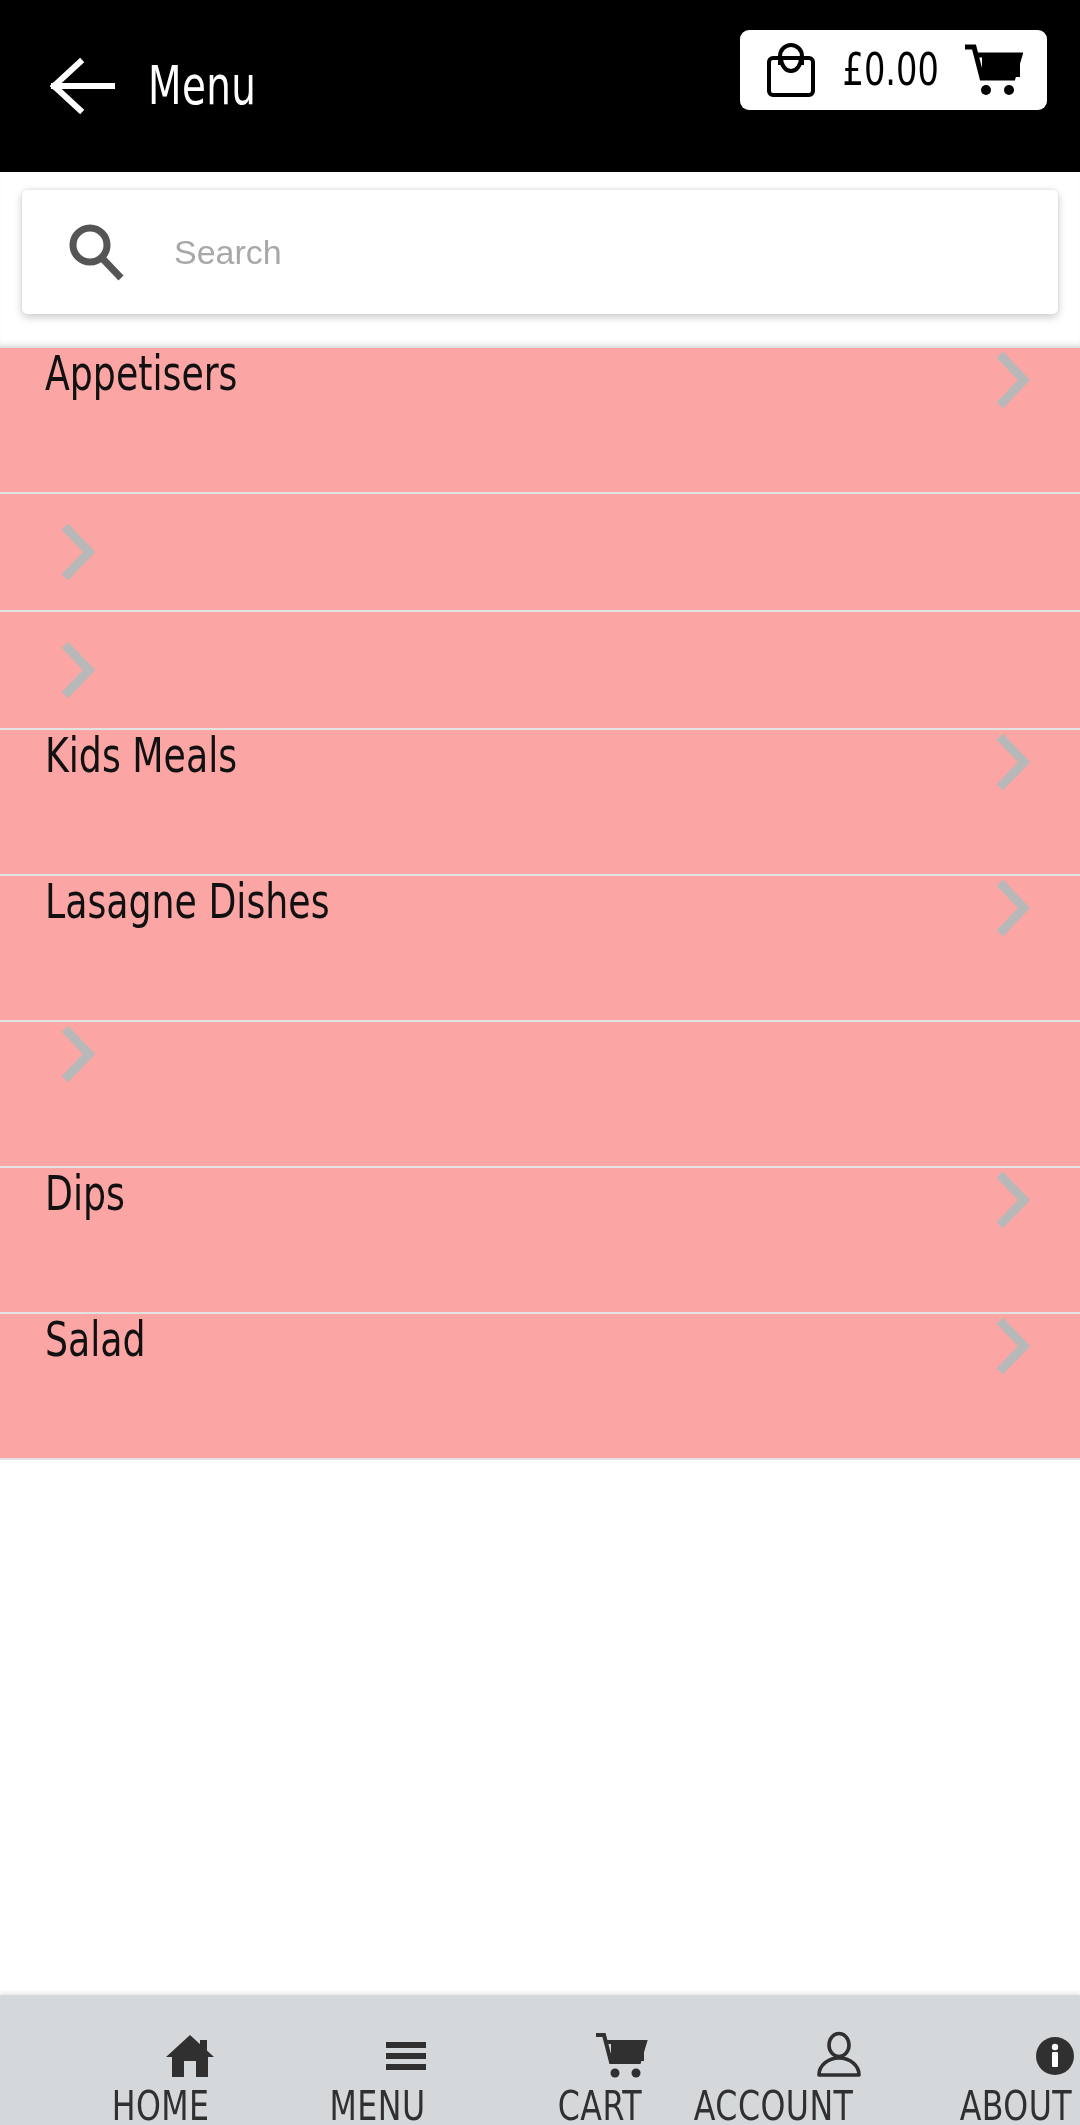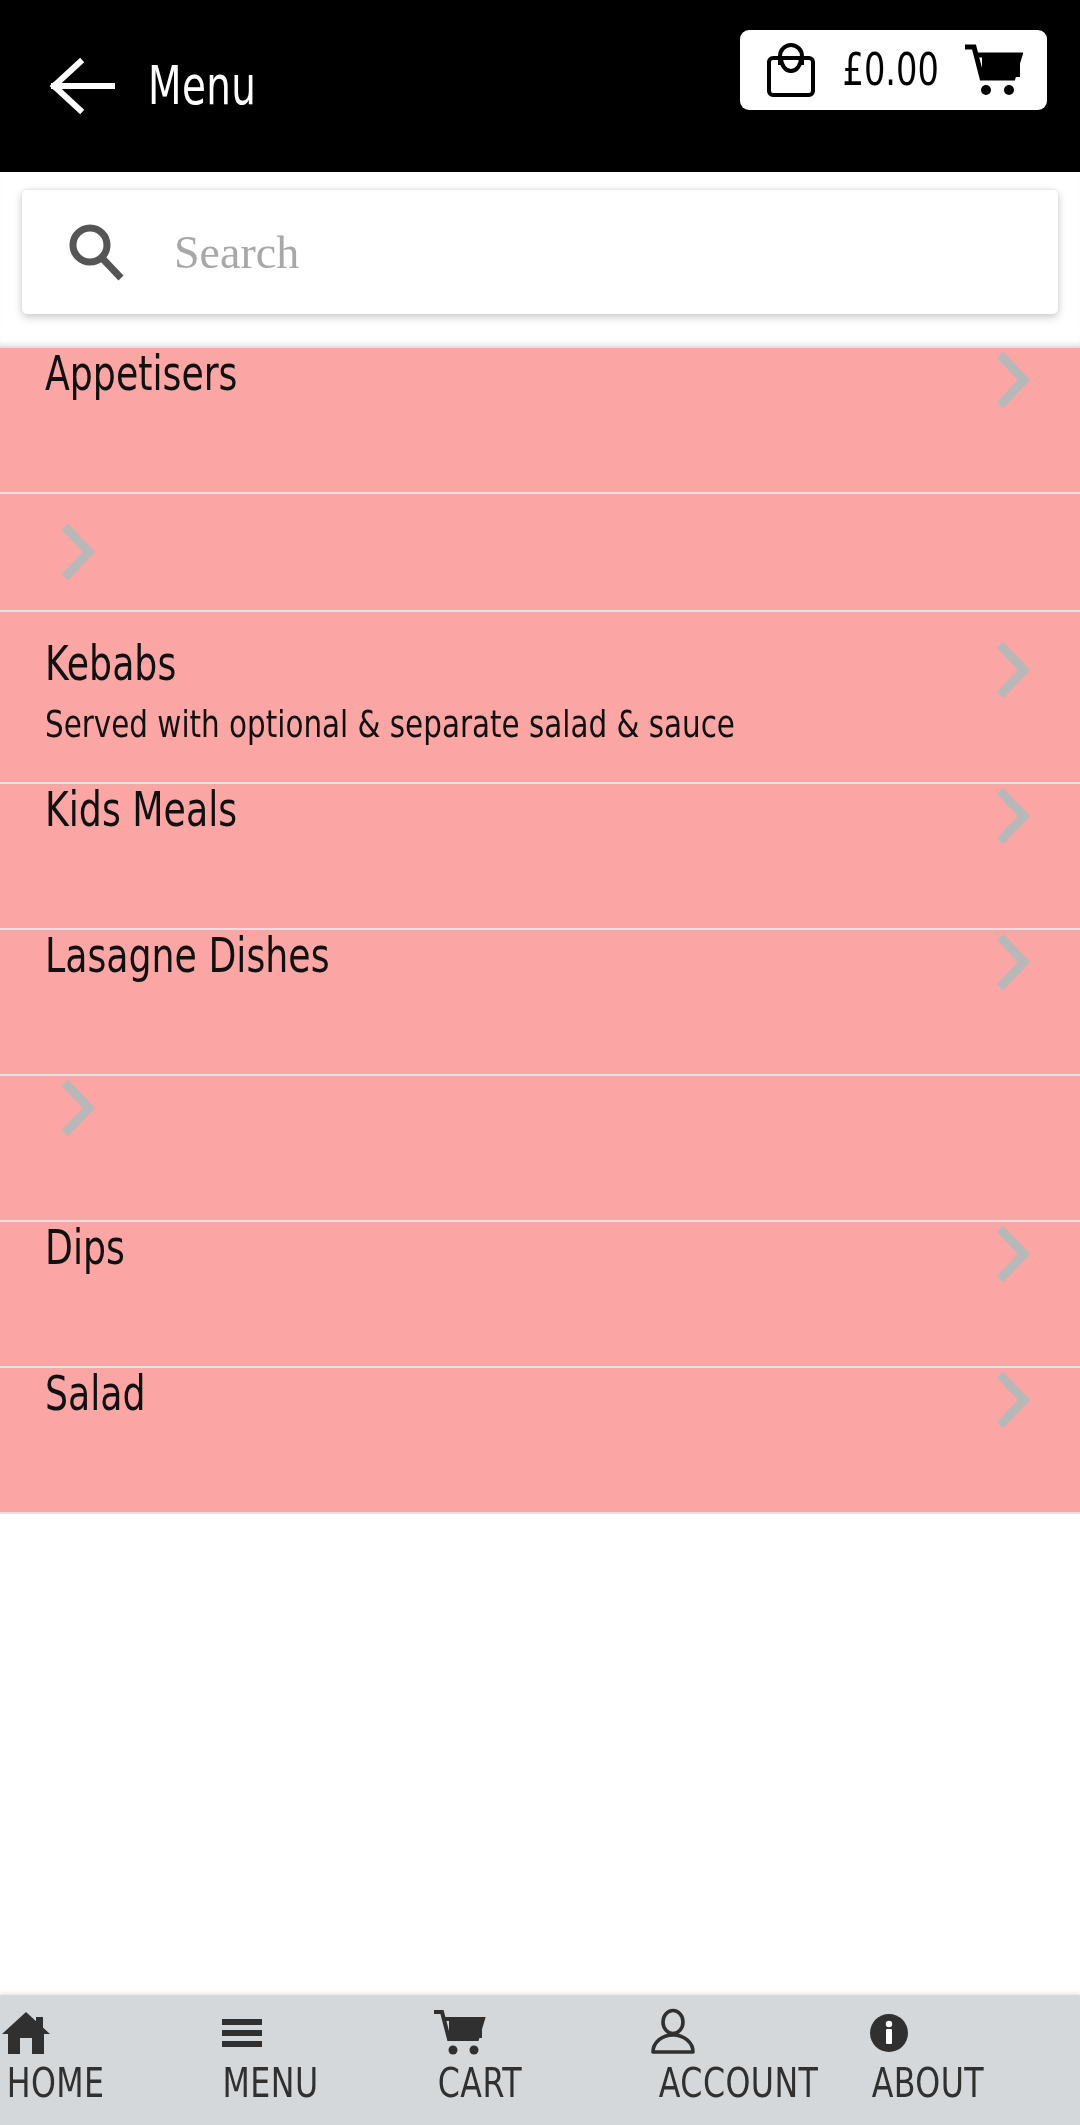--- a/index.html
+++ b/index.html
@@ -98,24 +98,24 @@
     display: flex;
     align-items: center;
     padding-left: 42px;
   }
   .search-icon { flex: none; margin-right: 46px; }
   .search-icon svg { display: block; }
   .search-input {
     border: none;
     outline: none;
     background: transparent;
-    font-size: 46px;
+    font-size: 34px;
     color: #0369a1;
     width: 780px;
-    font-family: Liberation Serif, serif;
+    font-family: Liberation Sans, sans-serif;
   }
   .search-input::placeholder {
     color: #a8a8a8;
     opacity: 1;
   }
   .search-shadow {
     position: absolute;
     left: 0; top: 172px;
     width: 1080px;
     height: 176px;
@@ -186,22 +186,22 @@
     height: 130px;
     background: #d5d8da;
     display: flex;
     align-items: flex-start;
     box-shadow: 0 -2px 4px rgba(0,0,0,0.10);
   }
   .nav-item {
     flex: 1 1 20%;
     display: flex;
     flex-direction: column;
-    align-items: flex-start;
-    padding-top: 12px;
+    align-items: flex-end;
+    padding-top: 35px;
   }
   .nav-icon {
     height: 52px;
     display: flex;
     align-items: center;
     justify-content: center;
   }
   .nav-icon svg { display: block; }
   .nav-label {
     margin-top: 4px;
@@ -279,24 +279,20 @@
 
     <div class="row desc">
       <div class="chev">
         <svg width="44" height="64" viewBox="0 0 44 64">
             <path d="M10 10 L31 32 L10 54" stroke="#b8b8b8" stroke-width="9" fill="none" stroke-linecap="square" stroke-linejoin="miter"></path>
           </svg>
       </div>
     </div>
 
     <div class="row desc">
-      <div class="row-texts">
-        <div class="row-title">Kebabs</div>
-        <div class="row-desc">Served with optional &amp; separate salad &amp; sauce</div>
-      </div>
       <div class="chev">
         <svg width="44" height="64" viewBox="0 0 44 64">
             <path d="M10 10 L31 32 L10 54" stroke="#b8b8b8" stroke-width="9" fill="none" stroke-linecap="square" stroke-linejoin="miter"></path>
           </svg>
       </div>
     </div>
 
     <div class="row simple">
       <div class="row-texts">
         <div class="row-title">Kids Meals</div>

